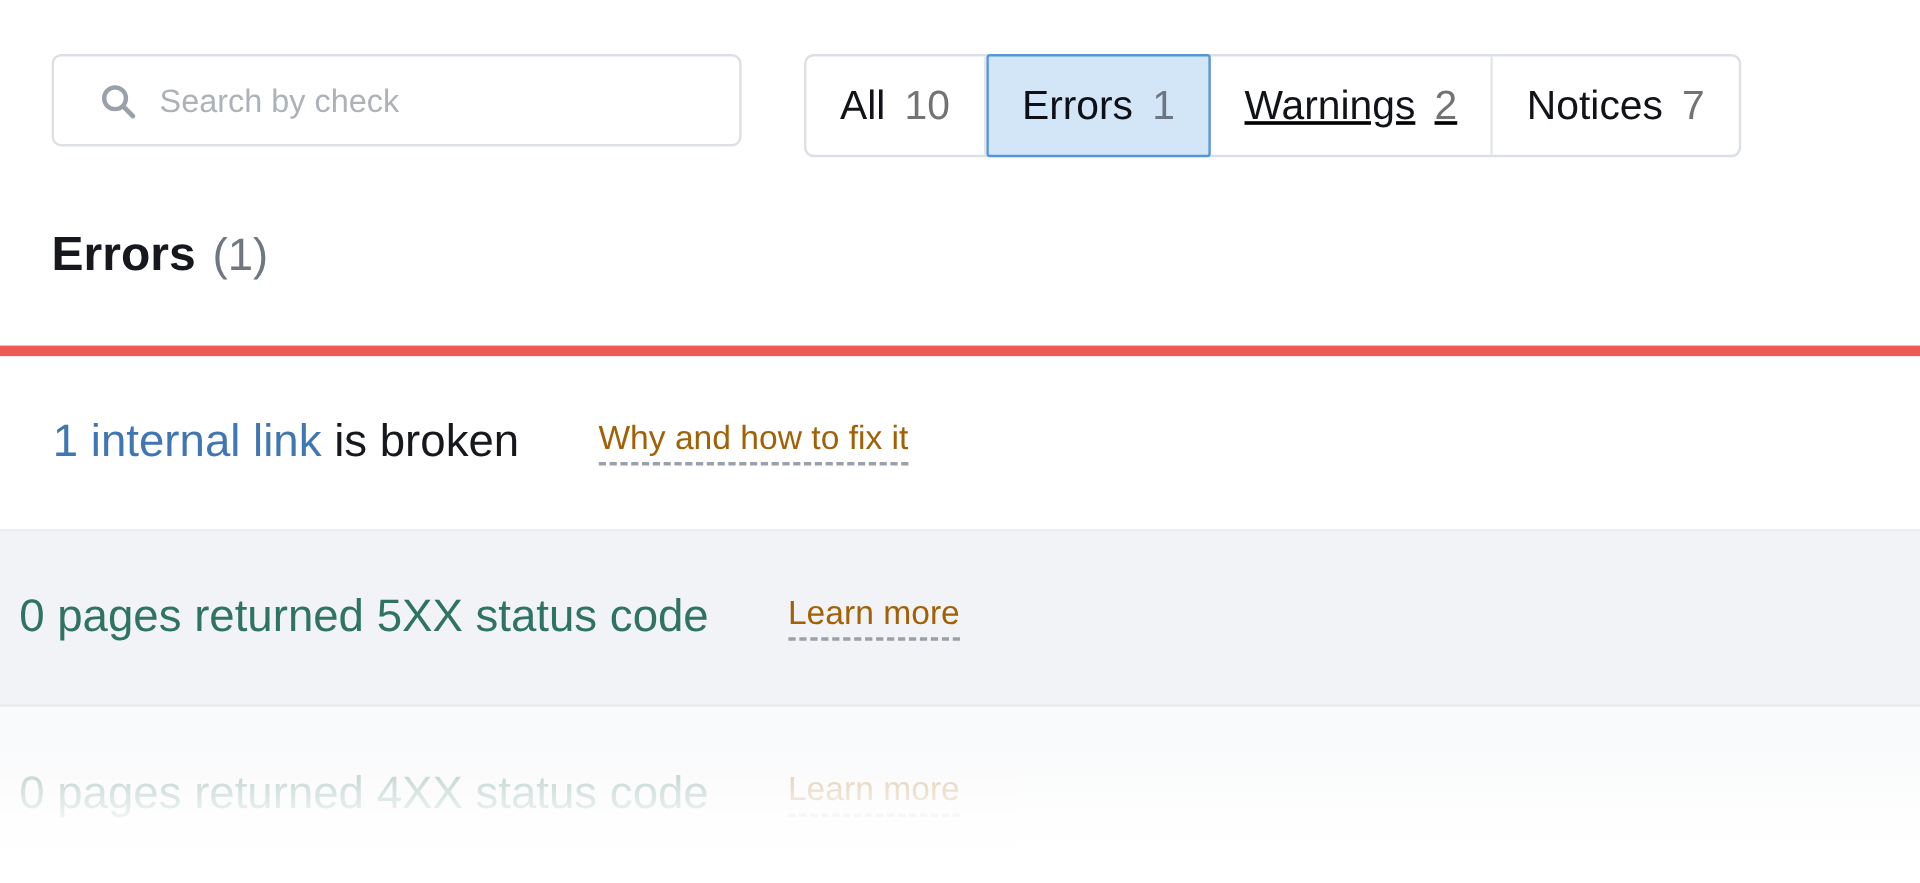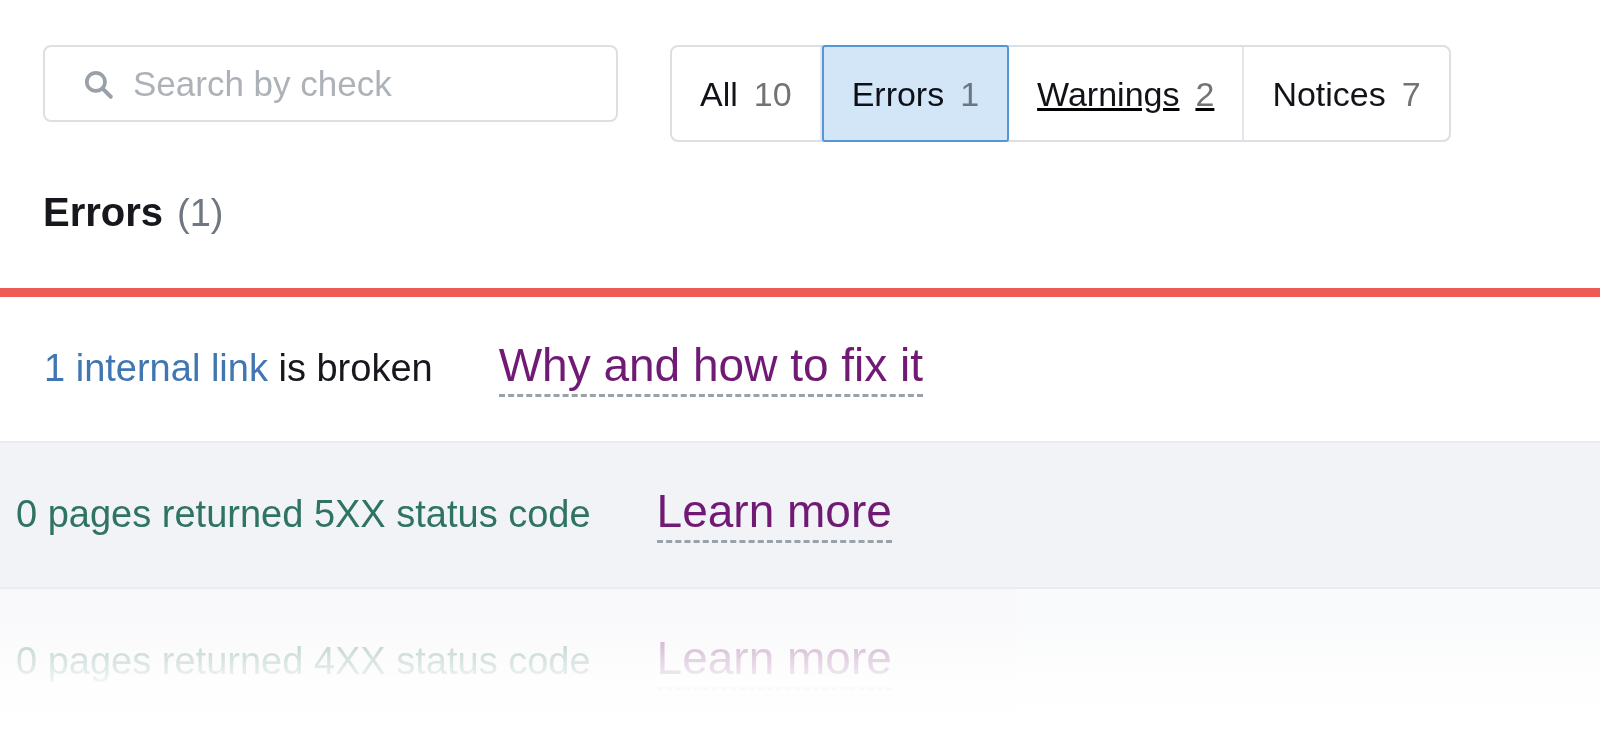--- a/index.html
+++ b/index.html
@@ -54,37 +54,37 @@
     margin-right: 18px;
     display: block;
     color: #9aa0a8;
   }
   .search-input {
     flex: 1 1 auto;
     border: none;
     outline: none;
     background: transparent;
     font-family: "Liberation Sans", sans-serif;
-    font-size: 35px;
+    font-size: 27px;
     color: #3a3f45;
     padding: 0;
     height: 48px;
     line-height: 48px;
   }
   .search-input::placeholder {
     color: #adb2b9;
     opacity: 1;
   }
 
   
   .tabgroup {
     position: absolute;
     left: 670px;
     top: 45px;
-    height: 97px;
+    height: 86px;
     box-sizing: border-box;
     border: 2px solid #dcdfe3;
     border-radius: 8px;
     background: #ffffff;
     display: flex;
     align-items: stretch;
   }
   .tab {
     box-sizing: border-box;
     display: flex;
@@ -202,22 +202,22 @@
   }
   .check-text .plain {
     color: #16181d;
   }
   .check-text.ok {
     color: #2f7364;
   }
 
   .help-link {
     margin-left: 66px;
-    font-size: 46px;
-    color: #701a75;
+    font-size: 28px;
+    color: #a16207;
     line-height: 1.05;
     padding-bottom: 5px;
     border-bottom: 3px dashed #9aa1a8;
     cursor: pointer;
     white-space: nowrap;
   }
 
   
   .bottom-fade {
     position: absolute;

